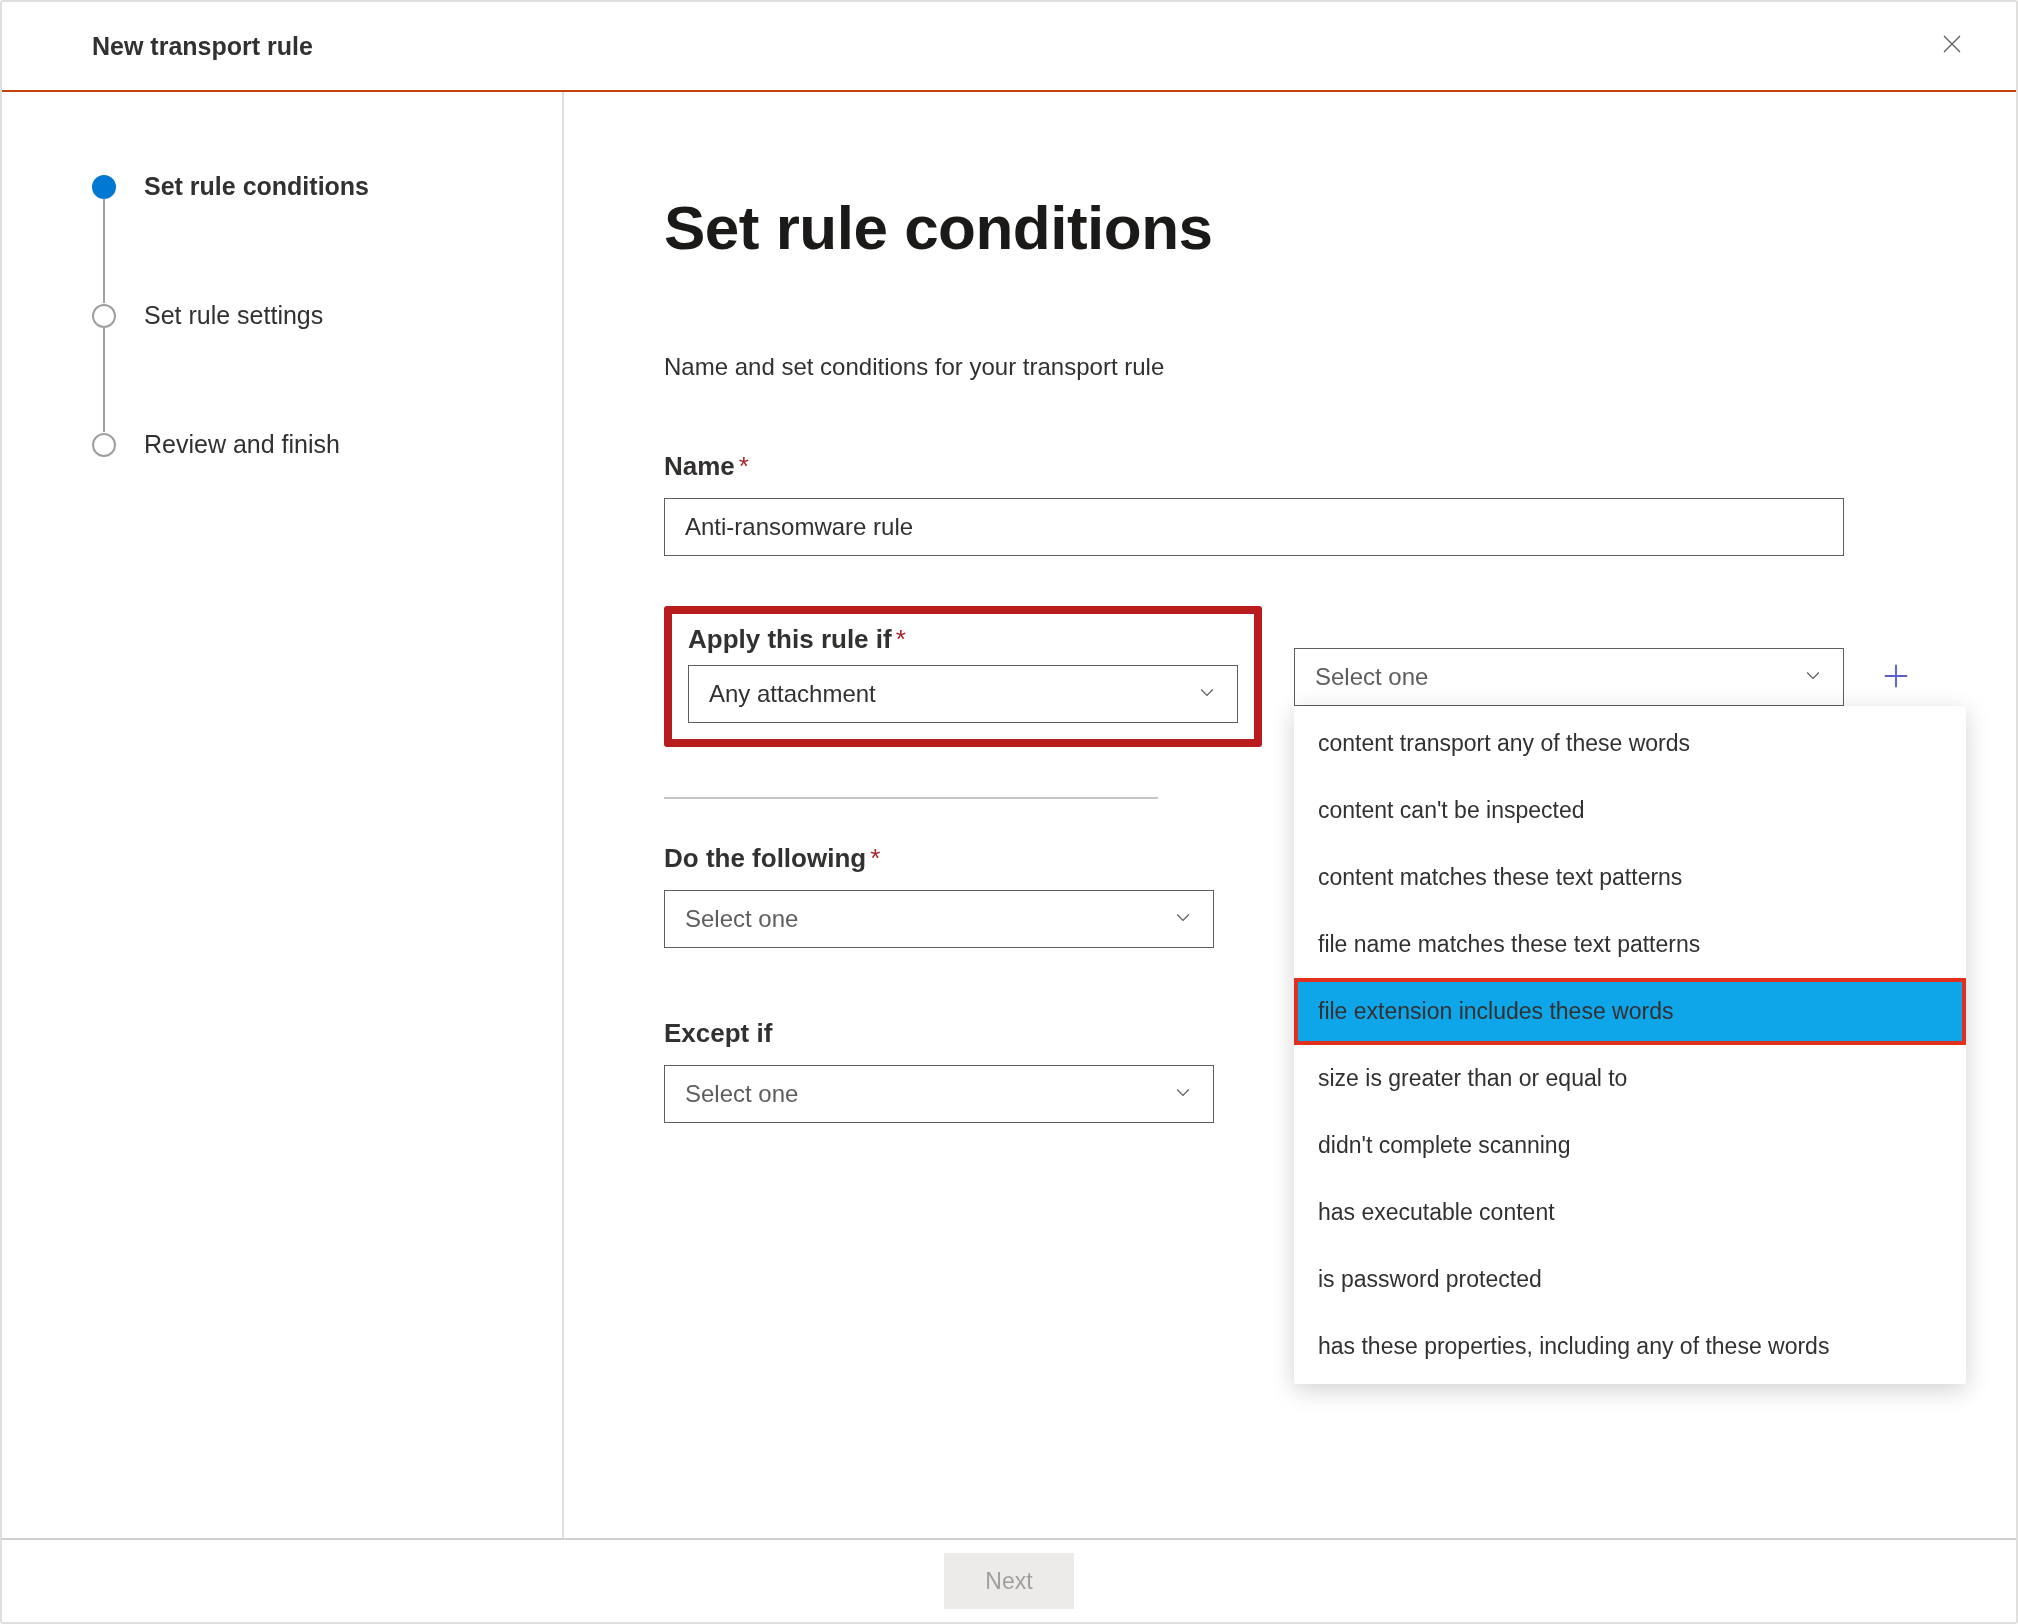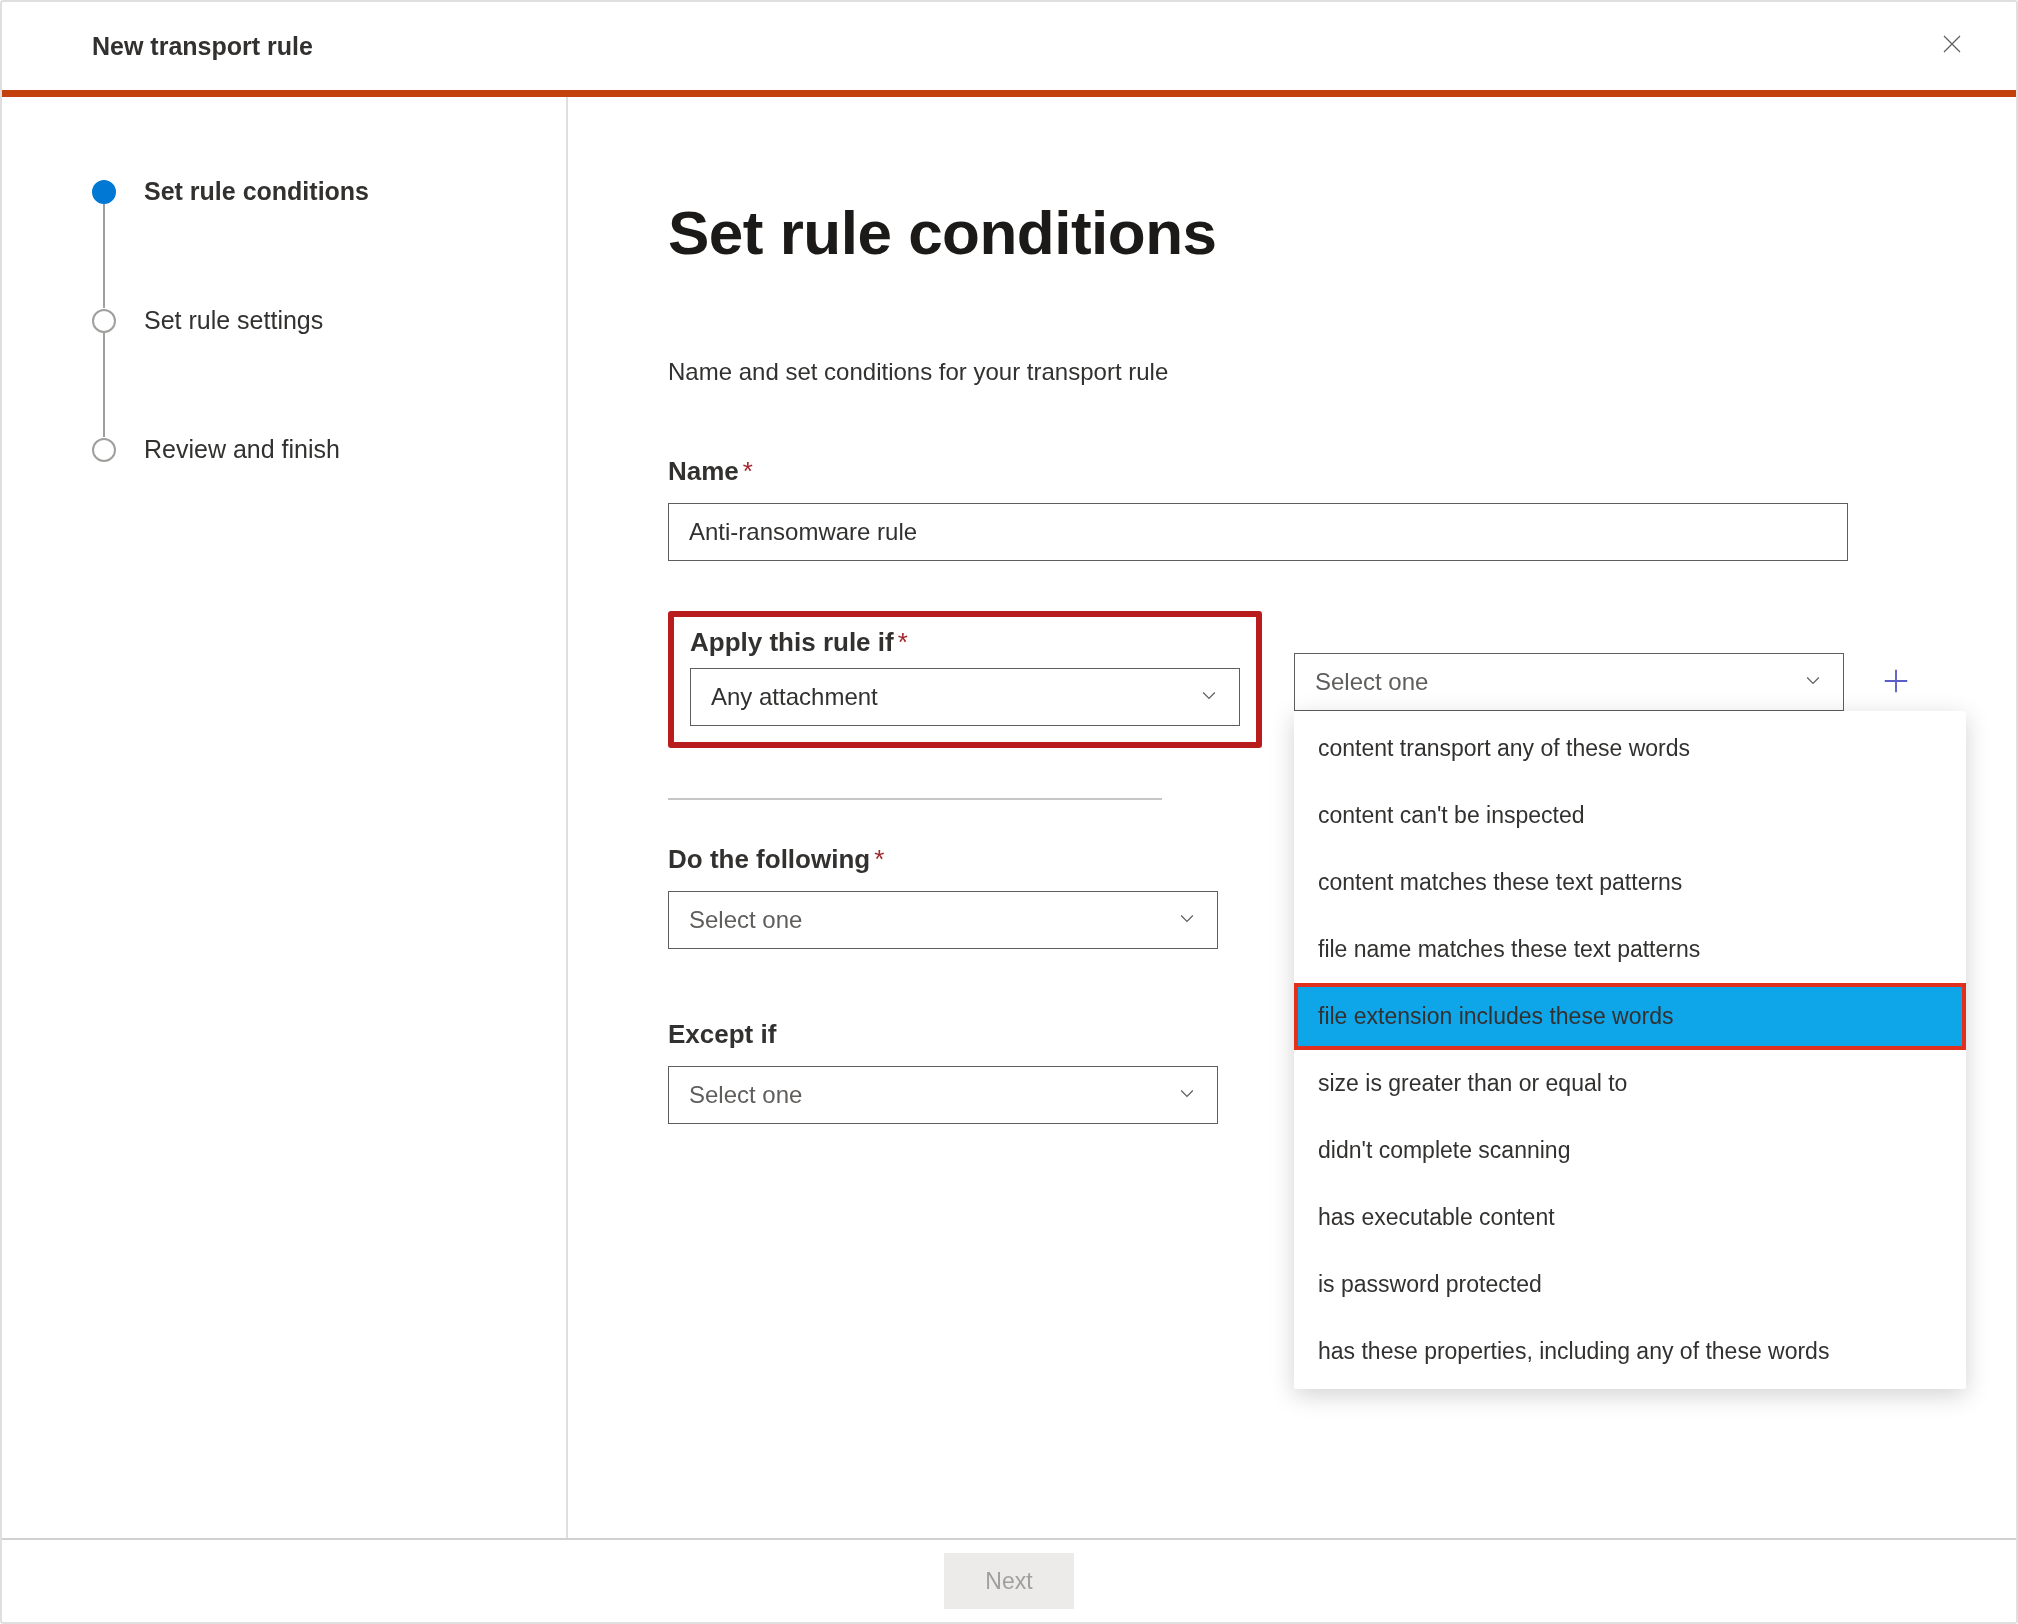--- a/index.html
+++ b/index.html
@@ -17,21 +17,21 @@
   background: #fff;
   display: flex;
   flex-direction: column;
   overflow: hidden;
 }
 .titlebar {
   display: flex;
   align-items: center;
   justify-content: space-between;
   padding: 28px 48px 28px 90px;
-  border-bottom: 7px solid #c2410c;
+  border-bottom: 2px solid #c2410c;
 }
 .titlebar-title {
   font-size: 25px;
   font-weight: 700;
   color: #323130;
 }
 .close-btn {
   width: 32px;
   height: 32px;
   display: flex;
@@ -135,21 +135,21 @@
   align-items: center;
   justify-content: space-between;
   cursor: pointer;
   background: #fff;
 }
 .dropdown.placeholder-val { color: #605e5c; }
 .dropdown .chev { color: #605e5c; }
 .chev svg { width: 20px; height: 20px; stroke: currentColor; stroke-width: 1.5; fill: none; }
 .row { display: flex; align-items: flex-start; gap: 32px; }
 .highlight-box {
-  border: 6px solid #b91c1c;
+  border: 8px solid #b91c1c;
   border-radius: 3px;
   padding: 10px 16px 16px 16px;
   display: inline-block;
 }
 .highlight-box .field-label { margin-bottom: 10px; }
 .add-btn {
   width: 40px;
   height: 40px;
   display: flex;
   align-items: center;

